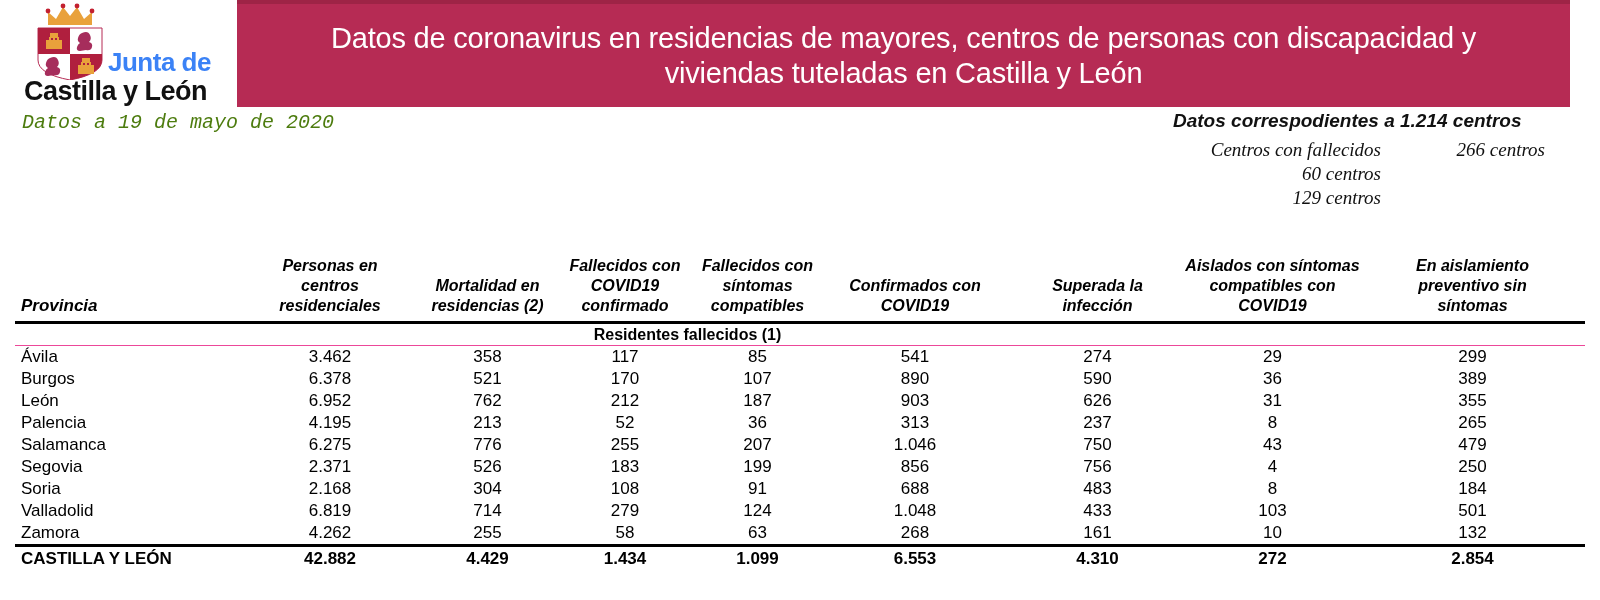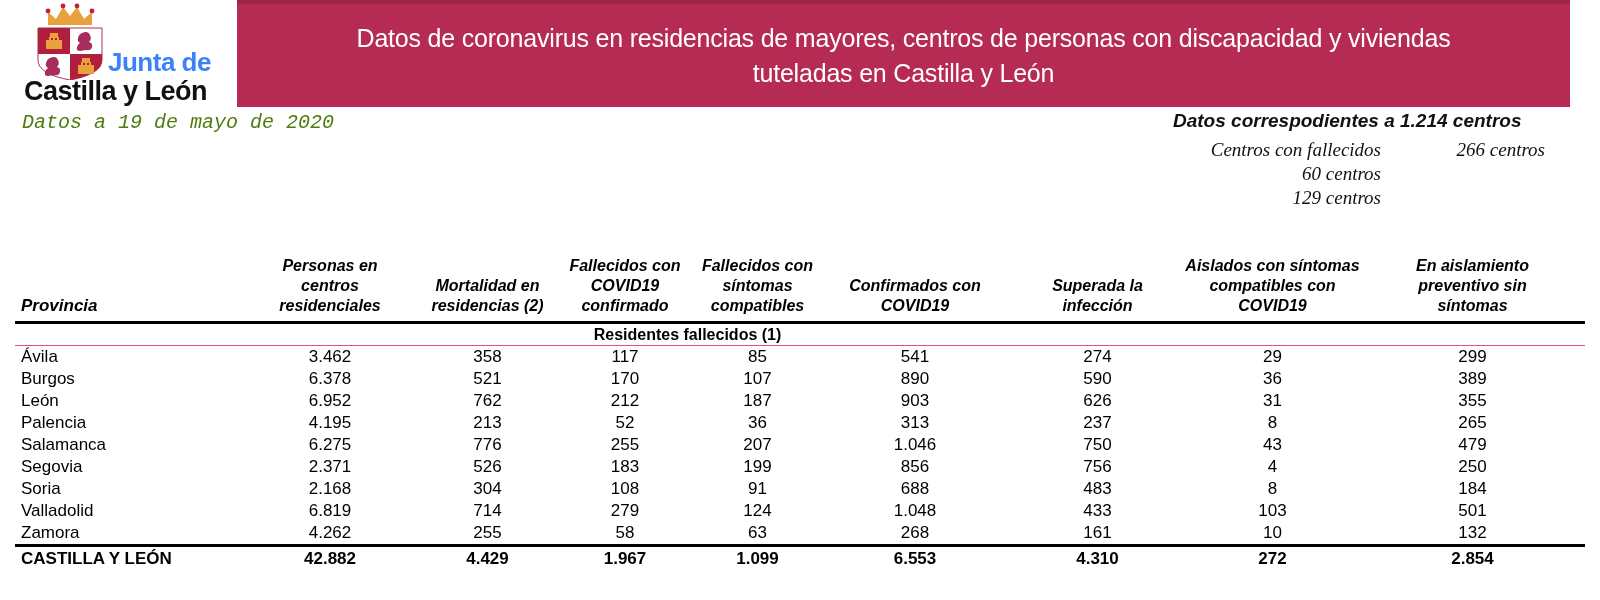--- a/index.html
+++ b/index.html
@@ -23,21 +23,21 @@
   }
 
   
   .banner {
     position:absolute; left:237px; top:0; width:1333px; height:107px;
     background:#b62b54; border-top:4px solid #9e2446;
     display:flex; align-items:center; justify-content:center;
   }
   .banner-title {
     max-width:1180px; text-align:center; color:#ffffff;
-    font-size:25px; line-height:35px; letter-spacing:-0.2px; font-weight:400;
+    font-size:29px; line-height:35px; letter-spacing:-0.2px; font-weight:400;
   }
 
   
   .date-note {
     position:absolute; left:22px; top:111px;
     font-family:Liberation Mono, monospace; font-style:italic; font-size:20px; color:#4d7c0f;
   }
   .stats {
     position:absolute; right:55px; top:110px; width:372px;
   }
@@ -272,21 +272,21 @@
     <td>161</td>
     <td>10</td>
     <td>132</td>
   </tr>
       </tbody>
     <tfoot>
       <tr>
         <td class="prov-cell">CASTILLA Y LEÓN</td>
         <td>42.882</td>
         <td>4.429</td>
-        <td>1.967</td>
+        <td>1.434</td>
         <td>1.099</td>
         <td>6.553</td>
         <td>4.310</td>
         <td>272</td>
         <td>2.854</td>
       </tr>
     </tfoot>
   </table>
 
 </div>

